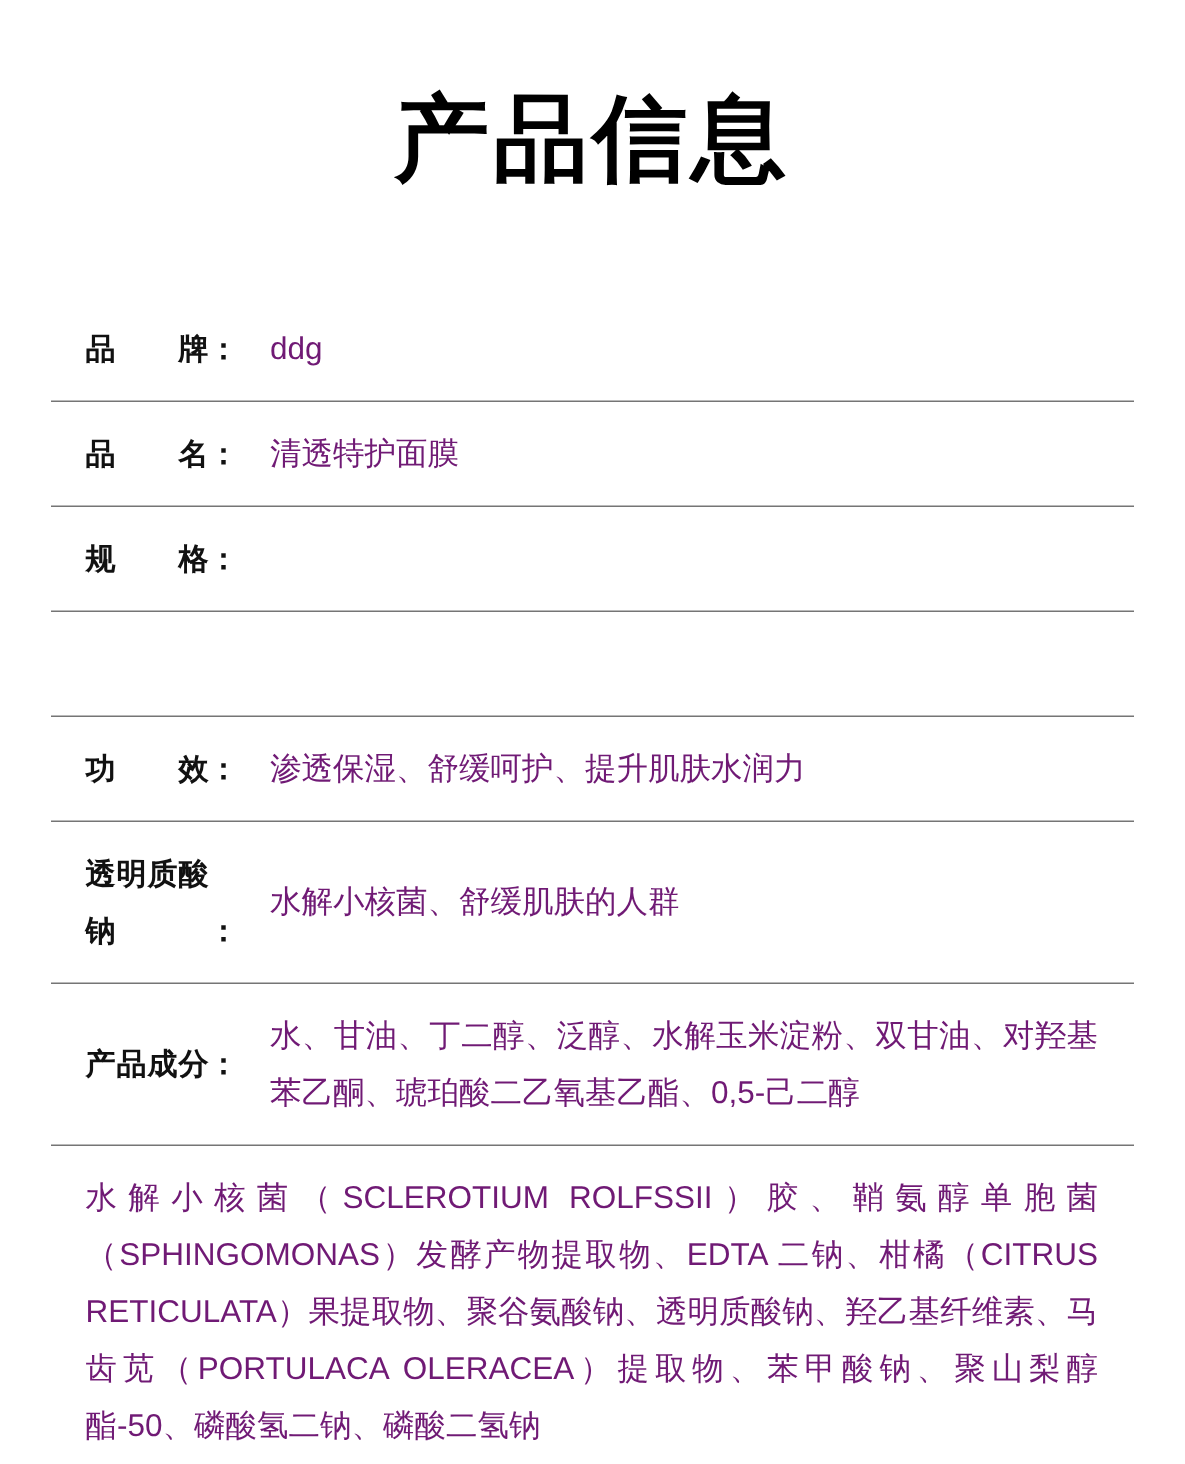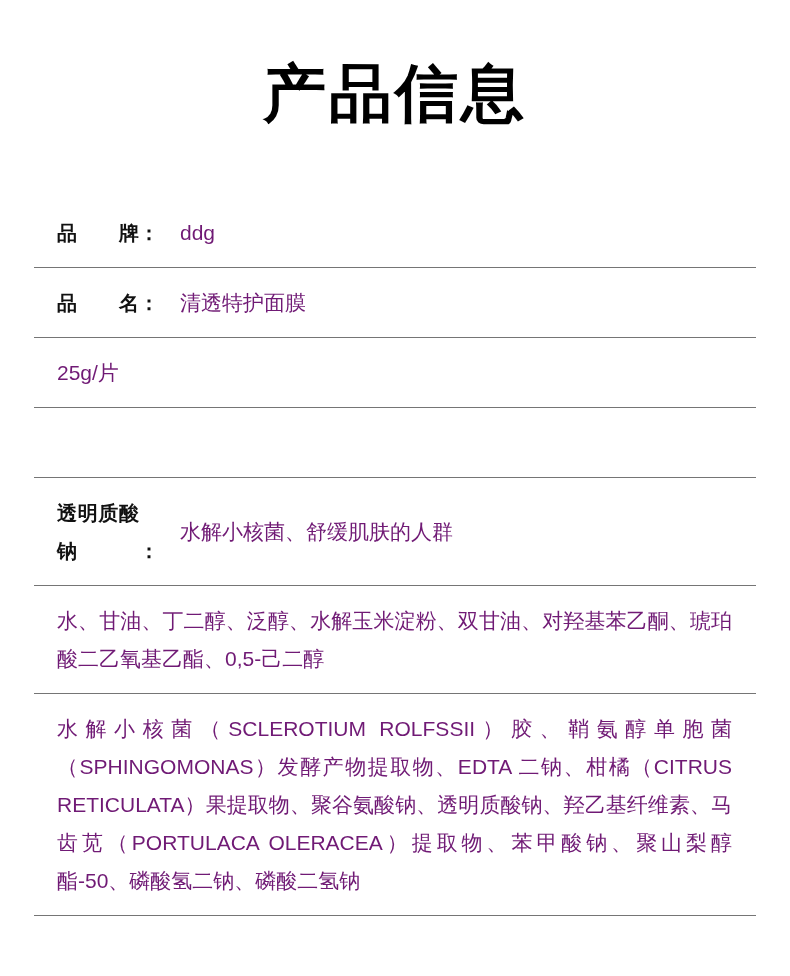--- a/index.html
+++ b/index.html
@@ -73,33 +73,38 @@
     <div class="row-label"><span class="label-chars">品牌</span><span class="label-colon">：</span></div>
     <div class="row-value">ddg</div>
   </div>
 
   <div class="row">
     <div class="row-label"><span class="label-chars">品名</span><span class="label-colon">：</span></div>
     <div class="row-value">清透特护面膜</div>
   </div>
 
   <div class="row">
-    <div class="row-value">25g/片</div>
+    <div class="row-label"><span class="label-chars">规格</span><span class="label-colon">：</span></div>
   </div>
 
   <div class="row">
   </div>
 
+  <div class="row">
+    <div class="row-label"><span class="label-chars">功效</span><span class="label-colon">：</span></div>
+    <div class="row-value">渗透保湿、舒缓呵护、提升肌肤水润力</div>
+  </div>
 
   <div class="row">
     <div class="row-label"><span class="label-chars">透明质酸钠</span><span class="label-colon">：</span></div>
     <div class="row-value">水解小核菌、舒缓肌肤的人群</div>
   </div>
 
   <div class="row">
+    <div class="row-label"><span class="label-chars">产品成分</span><span class="label-colon">：</span></div>
     <div class="row-value">水、甘油、丁二醇、泛醇、水解玉米淀粉、双甘油、对羟基苯乙酮、琥珀酸二乙氧基乙酯、0,5-己二醇</div>
   </div>
 
   <div class="row">
     <div class="row-value">水解小核菌（SCLEROTIUM ROLFSSII）胶、鞘氨醇单胞菌（SPHINGOMONAS）发酵产物提取物、EDTA 二钠、柑橘（CITRUS RETICULATA）果提取物、聚谷氨酸钠、透明质酸钠、羟乙基纤维素、马齿苋（PORTULACA OLERACEA）提取物、苯甲酸钠、聚山梨醇酯-50、磷酸氢二钠、磷酸二氢钠</div>
   </div>
 
 </div>
 
 </body></html>

